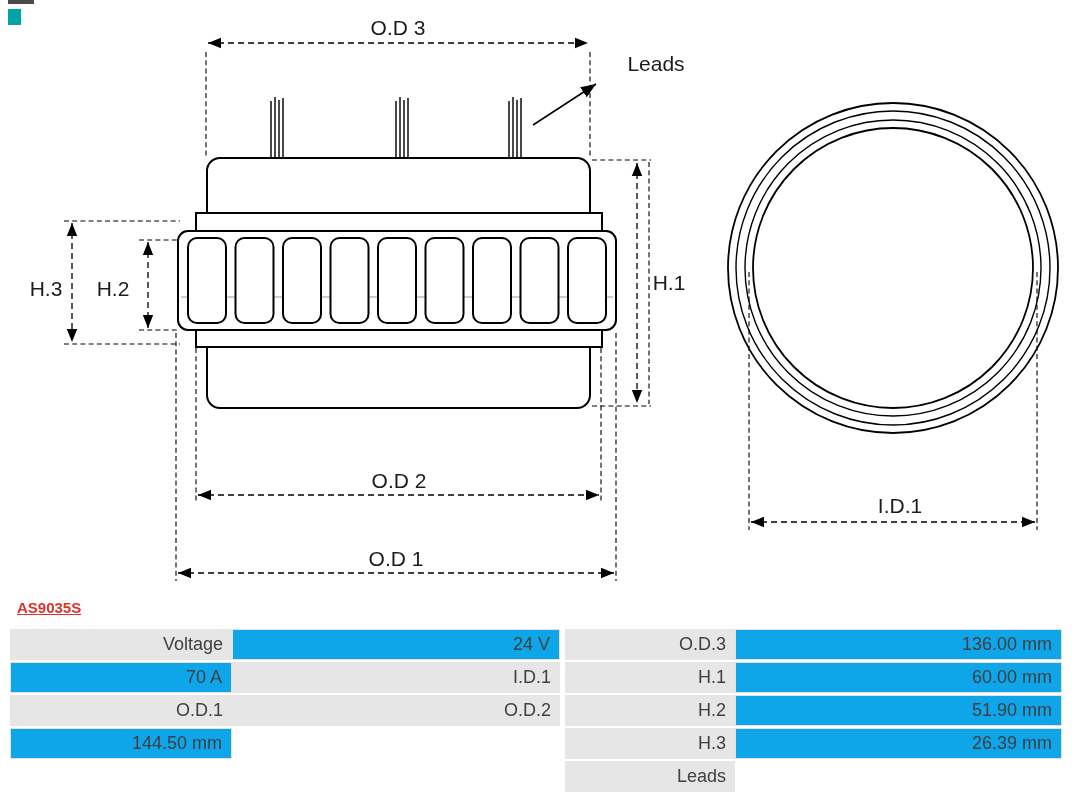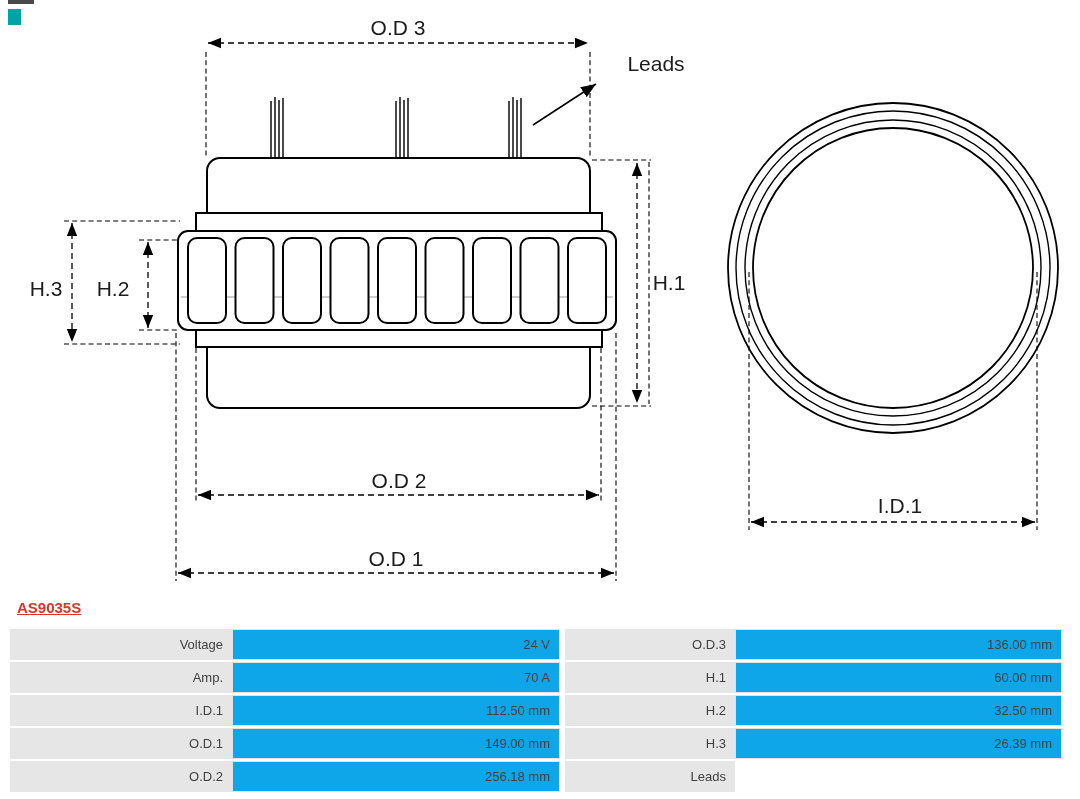--- a/index.html
+++ b/index.html
@@ -15,21 +15,21 @@
   .part-number {
     position: absolute; left: 17px; top: 599px;
     font-size: 15px; font-weight: bold; color: #e0312a; text-decoration: underline;
   }
   .spec-table { position: absolute; left: 10px; top: 629px; display: flex; gap: 5px; }
   .spec-grid { display: grid; grid-auto-rows: 31px; gap: 2px 0; }
   .spec-grid.left  { grid-template-columns: 222px 328px; }
   .spec-grid.right { grid-template-columns: 170px 327px; }
   .cell {
     display: flex; align-items: center; justify-content: flex-end;
-    padding-right: 9px; font-size: 13px; color: #404040;
+    padding-right: 9px; font-size: 18px; color: #404040;
   }
   .cell.label { background: #e6e6e6; }
   .cell.value { background: #0ea5e9; border: 1px solid #e2e2e2; }
 
   
   .outline { fill: #ffffff; stroke: #000000; stroke-width: 2; }
   .thin    { stroke: #9a9a9a; stroke-width: 1; }
   .lead    { stroke: #4a4a4a; stroke-width: 2; }
   .ring    { fill: none; stroke: #000000; }
   .dim     { stroke: #000000; stroke-width: 1.3; fill: none; stroke-dasharray: 6 4; }
@@ -143,35 +143,32 @@
       <text class="dim-label" text-anchor="middle" x="900" y="513">I.D.1</text>
     </g>
   </svg>
 
   <div class="part-number">AS9035S</div>
 
   <div class="spec-table">
     <div class="spec-grid left">
       <div class="cell label">Voltage</div>
       <div class="cell value">24 V</div>
-      <div class="cell label">Amp.</div>
       <div class="cell value">70 A</div>
       <div class="cell label">I.D.1</div>
-      <div class="cell value">112.50 mm</div>
       <div class="cell label">O.D.1</div>
-      <div class="cell value">149.00 mm</div>
       <div class="cell label">O.D.2</div>
-      <div class="cell value">256.18 mm</div>
+      <div class="cell value">144.50 mm</div>
     </div>
     <div class="spec-grid right">
       <div class="cell label">O.D.3</div>
       <div class="cell value">136.00 mm</div>
       <div class="cell label">H.1</div>
       <div class="cell value">60.00 mm</div>
       <div class="cell label">H.2</div>
-      <div class="cell value">32.50 mm</div>
+      <div class="cell value">51.90 mm</div>
       <div class="cell label">H.3</div>
       <div class="cell value">26.39 mm</div>
       <div class="cell label">Leads</div>
     </div>
   </div>
 
 </div>
 
 </body></html>

